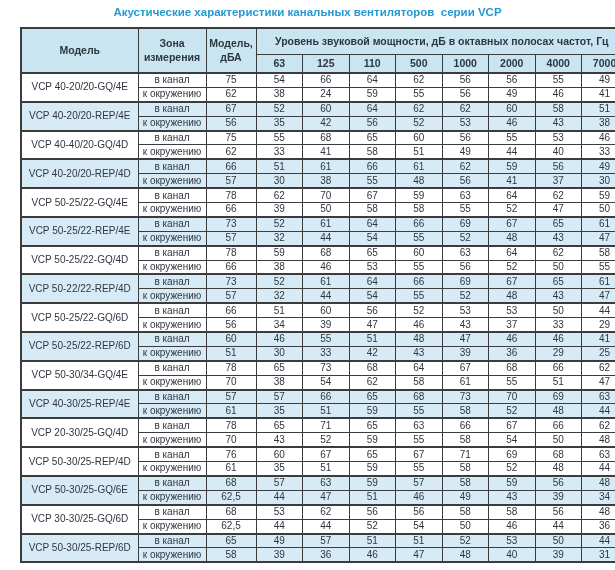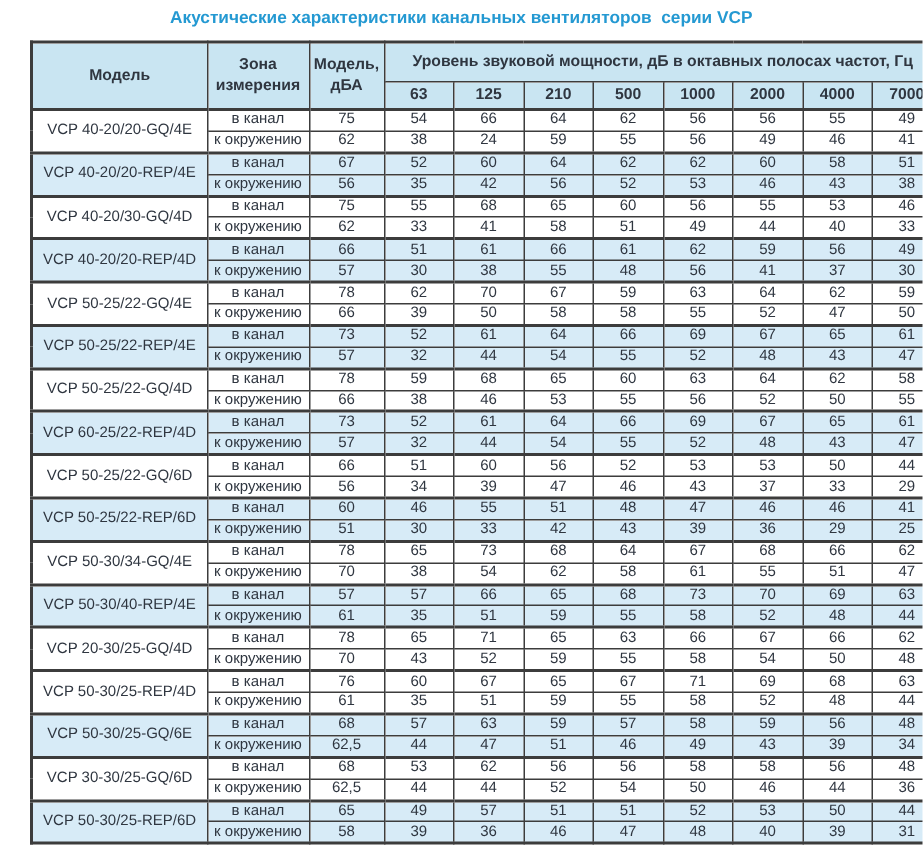--- a/index.html
+++ b/index.html
@@ -82,21 +82,21 @@
     <thead>
       <tr class="h1">
         <th rowspan="2">Модель</th>
         <th rowspan="2">Зона измерения</th>
         <th rowspan="2">Модель, дБА</th>
         <th colspan="8">Уровень звуковой мощности, дБ в октавных полосах частот, Гц</th>
       </tr>
       <tr class="h2">
         <th>63</th>
         <th>125</th>
-        <th>210</th>
+        <th>110</th>
         <th>500</th>
         <th>1000</th>
         <th>2000</th>
         <th>4000</th>
         <th>7000</th>
       </tr>
     </thead>
     <tbody>
         <tr class="group-start">
           <td class="model" rowspan="2">VCP 40-20/20-GQ/4E</td>
@@ -142,21 +142,21 @@
           <td>35</td>
           <td>42</td>
           <td>56</td>
           <td>52</td>
           <td>53</td>
           <td>46</td>
           <td>43</td>
           <td>38</td>
         </tr>
         <tr class="group-start">
-          <td class="model" rowspan="2">VCP 40-20/30-GQ/4D</td>
+          <td class="model" rowspan="2">VCP 40-40/20-GQ/4D</td>
           <td>в канал</td>
           <td>75</td>
           <td>55</td>
           <td>68</td>
           <td>65</td>
           <td>60</td>
           <td>56</td>
           <td>55</td>
           <td>53</td>
           <td>46</td>
@@ -267,21 +267,21 @@
           <td>38</td>
           <td>46</td>
           <td>53</td>
           <td>55</td>
           <td>56</td>
           <td>52</td>
           <td>50</td>
           <td>55</td>
         </tr>
         <tr class="group-start shaded">
-          <td class="model" rowspan="2">VCP 60-25/22-REP/4D</td>
+          <td class="model" rowspan="2">VCP 50-22/22-REP/4D</td>
           <td>в канал</td>
           <td>73</td>
           <td>52</td>
           <td>61</td>
           <td>64</td>
           <td>66</td>
           <td>69</td>
           <td>67</td>
           <td>65</td>
           <td>61</td>
@@ -367,21 +367,21 @@
           <td>38</td>
           <td>54</td>
           <td>62</td>
           <td>58</td>
           <td>61</td>
           <td>55</td>
           <td>51</td>
           <td>47</td>
         </tr>
         <tr class="group-start shaded">
-          <td class="model" rowspan="2">VCP 50-30/40-REP/4E</td>
+          <td class="model" rowspan="2">VCP 40-30/25-REP/4E</td>
           <td>в канал</td>
           <td>57</td>
           <td>57</td>
           <td>66</td>
           <td>65</td>
           <td>68</td>
           <td>73</td>
           <td>70</td>
           <td>69</td>
           <td>63</td>

